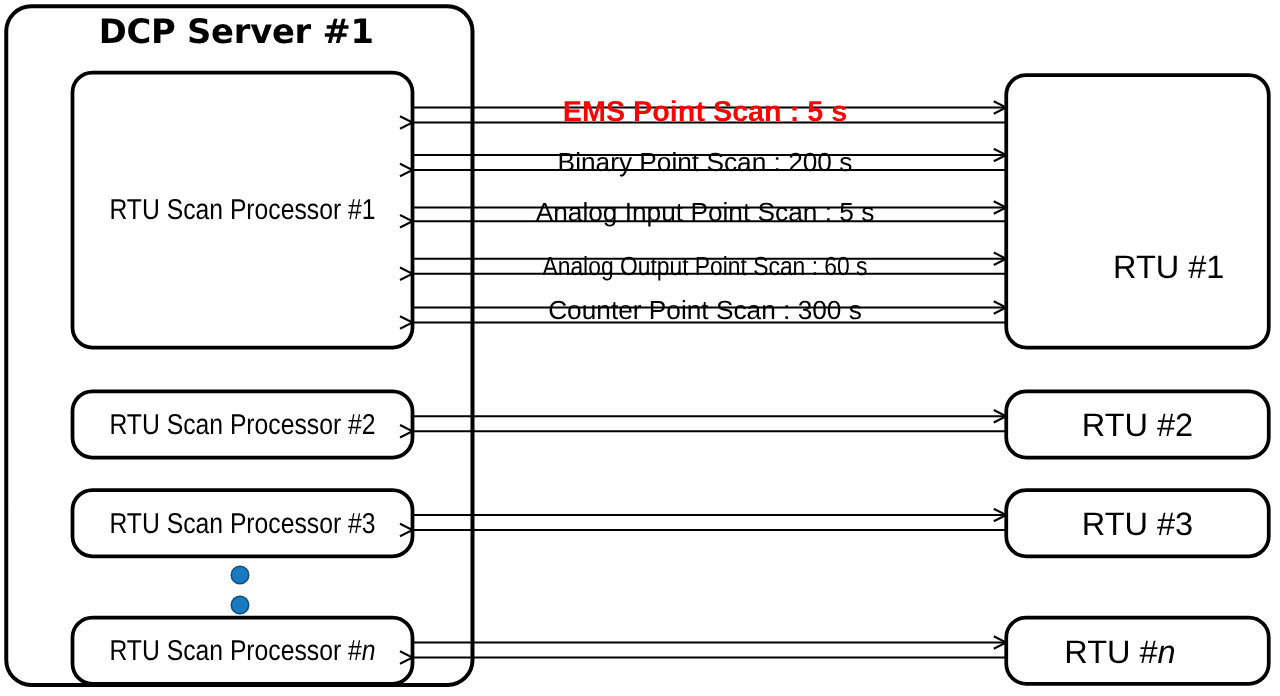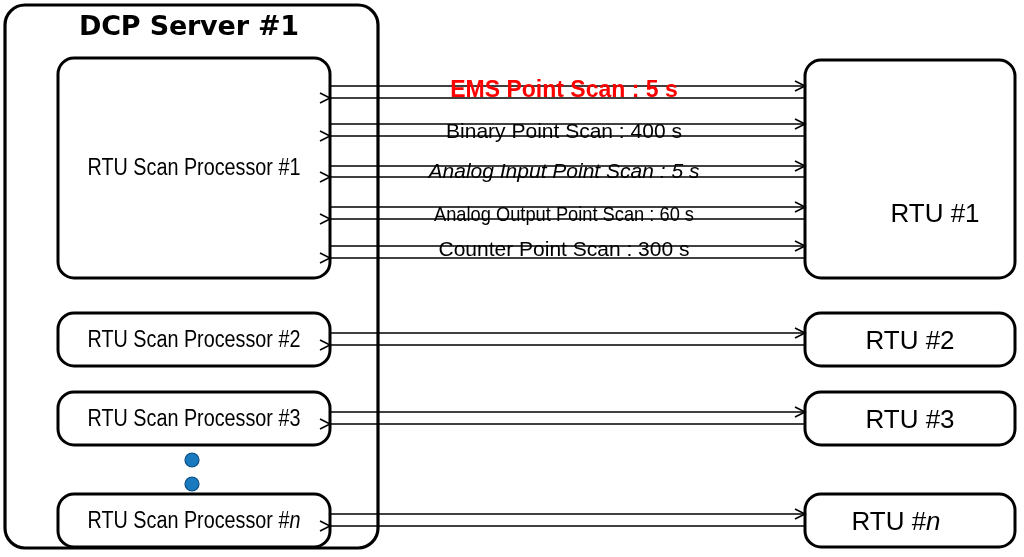--- a/index.html
+++ b/index.html
@@ -119,19 +119,19 @@
   <div id="text-layer">
       <div class="lbl proc-label" style="left: 58px; width: 272px; top: 156px;">RTU Scan Processor #1</div>
       <div class="lbl proc-label" style="left: 58px; width: 272px; top: 327.5px;">RTU Scan Processor #2</div>
       <div class="lbl proc-label" style="left: 58px; width: 272px; top: 406.5px;">RTU Scan Processor #3</div>
       <div class="lbl proc-label" style="left: 58px; width: 272px; top: 508.5px;">RTU Scan Processor #<span class="ital">n</span></div>
       <div class="lbl rtu-label" style="left: 830px; width: 210px; top: 156px; margin-top: 44px;">RTU #1</div>
       <div class="lbl rtu-label" style="left: 805px; width: 210px; top: 326.5px;">RTU #2</div>
       <div class="lbl rtu-label" style="left: 805px; width: 210px; top: 405.5px;">RTU #3</div>
       <div class="lbl rtu-label" style="left: 791px; width: 210px; top: 507.5px;">RTU #<span class="ital">n</span></div>
       <div class="lbl scan-label red" style="top: 78px;">EMS Point Scan : 5 s</div>
-      <div class="lbl scan-label" style="top: 120px;">Binary Point Scan : 400 s</div>
-      <div class="lbl scan-label" style="top: 160px; font-style: italic;">Analog Input Point Scan : 5 s</div>
+      <div class="lbl scan-label" style="top: 120px;">Binary Point Scan : 200 s</div>
+      <div class="lbl scan-label" style="top: 160px;">Analog Input Point Scan : 5 s</div>
       <div class="lbl scan-label narrow" style="top: 203px;">Analog Output Point Scan : 60 s</div>
       <div class="lbl scan-label" style="top: 238px;">Counter Point Scan : 300 s</div>
     </div>
 
 </div>
 
 </body></html>

